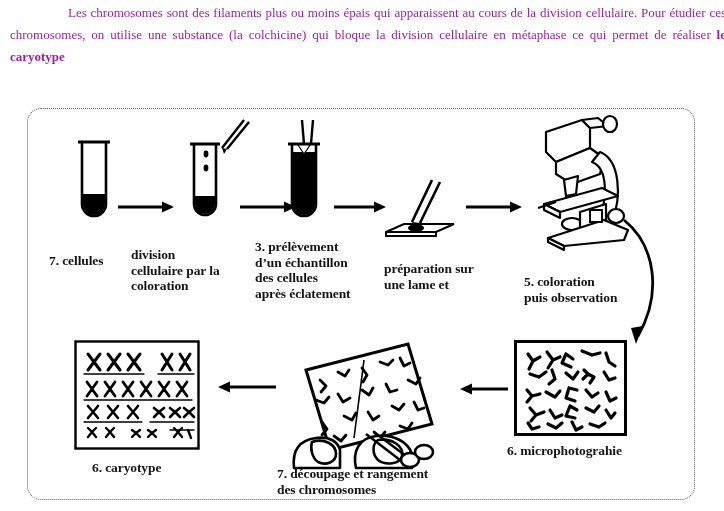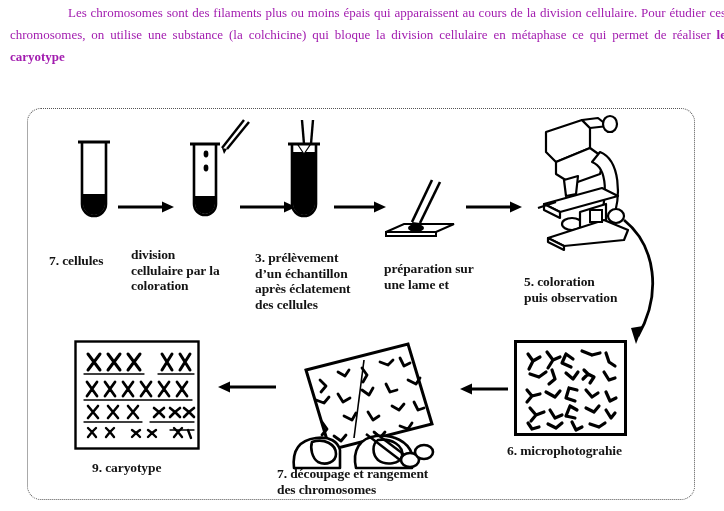--- a/index.html
+++ b/index.html
@@ -41,21 +41,21 @@
     position:absolute;
     font-family:"Liberation Serif","DejaVu Serif",serif;
     font-size:13.5px;
     line-height:15.5px;
     font-weight:bold;
     color:#141414;
     letter-spacing:-0.1px;
   }
   #cap1{left:49px;  top:253px; width:92px;}
   #cap2{left:131px; top:247px; width:124px;}
-  #cap3{left:255px; top:250px; width:128px;}
+  #cap3{left:255px; top:239px; width:128px;}
   #cap4{left:384px; top:261px; width:118px;}
   #cap5{left:524px; top:274px; width:130px;}
   #cap6{left:507px; top:443px; width:160px;}
   #cap7{left:277px; top:466px; width:210px; text-align:left;}
   #cap8{left:92px;  top:460px; width:130px;}
   .cap-line{display:block;white-space:nowrap;}
 </style>
 </head>
 <body>
 
@@ -326,22 +326,22 @@
 
 <div class="caption" id="cap2">
   <span class="cap-line">division</span>
   <span class="cap-line">cellulaire par la</span>
   <span class="cap-line">coloration</span>
 </div>
 
 <div class="caption" id="cap3">
   <span class="cap-line">3. prélèvement</span>
   <span class="cap-line">d’un échantillon</span>
+  <span class="cap-line">des cellules</span>
   <span class="cap-line">après éclatement</span>
-  <span class="cap-line">des cellules</span>
 </div>
 
 <div class="caption" id="cap4">
   <span class="cap-line">préparation sur</span>
   <span class="cap-line">une lame et</span>
 </div>
 
 <div class="caption" id="cap5">
   <span class="cap-line">5. coloration</span>
   <span class="cap-line">puis observation</span>
@@ -350,14 +350,14 @@
 <div class="caption" id="cap6">
   <span class="cap-line">6. microphotograhie</span>
 </div>
 
 <div class="caption" id="cap7">
   <span class="cap-line">7. découpage  et rangement</span>
   <span class="cap-line">des chromosomes</span>
 </div>
 
 <div class="caption" id="cap8">
-  <span class="cap-line">9. caryotype</span>
+  <span class="cap-line">6. caryotype</span>
 </div>
 
 </body></html>

